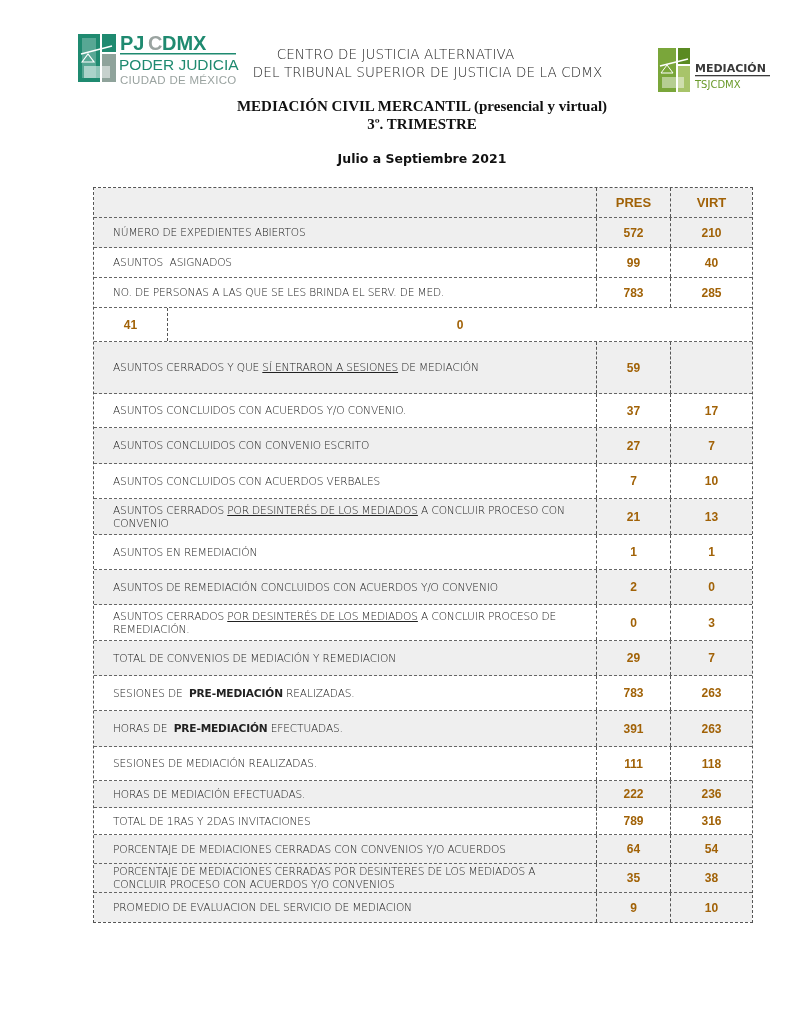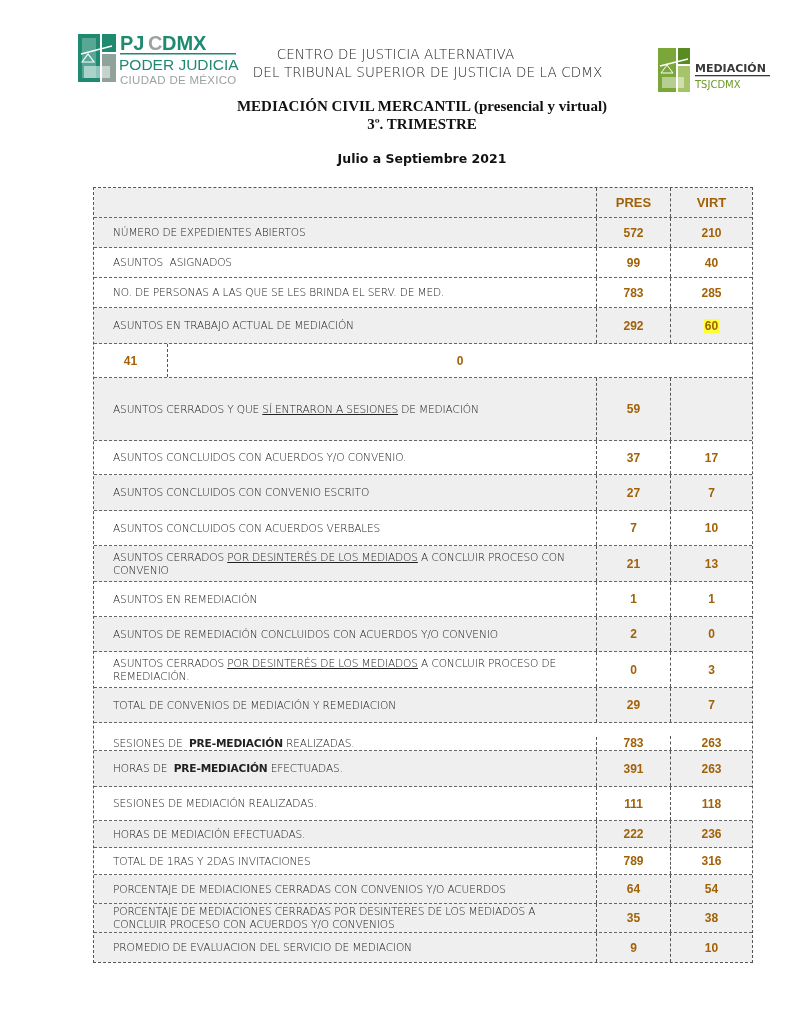--- a/index.html
+++ b/index.html
@@ -112,136 +112,125 @@
         <div class="cell-label">
           <span><span style="white-space: pre-wrap;">NO. DE PERSONAS A LAS QUE SE LES BRINDA EL SERV. DE MED.</span></span>
         </div>
         <div class="cell-num cell-pres">
           <span>783</span>
         </div>
         <div class="cell-num cell-virt">
           <span>285</span>
         </div>
       </div>
+      <div class="row white" style="height: 34px;">
+        <div class="cell-num cell-pres">
+          <span>41</span>
+        </div>
+        <div class="cell-num cell-virt">
+          <span>0</span>
+        </div>
+      </div>
+      <div class="row gray" style="height: 52px;">
+        <div class="cell-label">
+          <span><span style="white-space: pre-wrap;">ASUNTOS CERRADOS Y QUE </span><span class="u" style="white-space: pre-wrap;">SÍ ENTRARON A SESIONES</span><span style="white-space: pre-wrap;"> DE MEDIACIÓN</span></span>
+        </div>
+        <div class="cell-num cell-pres">
+          <span>59</span>
+        </div>
+      </div>
+      <div class="row white" style="height: 34px;">
+        <div class="cell-label">
+          <span><span style="white-space: pre-wrap;">ASUNTOS CONCLUIDOS CON ACUERDOS Y/O CONVENIO.</span></span>
+        </div>
+        <div class="cell-num cell-pres">
+          <span>37</span>
+        </div>
+        <div class="cell-num cell-virt">
+          <span>17</span>
+        </div>
+      </div>
       <div class="row gray" style="height: 36px;">
         <div class="cell-label">
-          <span><span style="white-space: pre-wrap;">ASUNTOS EN TRABAJO ACTUAL DE MEDIACIÓN</span></span>
-        </div>
-        <div class="cell-num cell-pres">
-          <span>292</span>
-        </div>
-        <div class="cell-num cell-virt">
-          <span class="hl" style="background: rgb(255, 255, 51);">60</span>
-        </div>
-      </div>
-      <div class="row white" style="height: 34px;">
-        <div class="cell-num cell-pres">
-          <span>41</span>
+          <span><span style="white-space: pre-wrap;">ASUNTOS CONCLUIDOS CON CONVENIO ESCRITO</span></span>
+        </div>
+        <div class="cell-num cell-pres">
+          <span>27</span>
+        </div>
+        <div class="cell-num cell-virt">
+          <span>7</span>
+        </div>
+      </div>
+      <div class="row white" style="height: 35px;">
+        <div class="cell-label">
+          <span><span style="white-space: pre-wrap;">ASUNTOS CONCLUIDOS CON ACUERDOS VERBALES</span></span>
+        </div>
+        <div class="cell-num cell-pres">
+          <span>7</span>
+        </div>
+        <div class="cell-num cell-virt">
+          <span>10</span>
+        </div>
+      </div>
+      <div class="row gray" style="height: 36px;">
+        <div class="cell-label">
+          <span><span style="white-space: pre-wrap;">ASUNTOS CERRADOS </span><span class="u" style="white-space: pre-wrap;">POR DESINTERÉS DE LOS MEDIADOS</span><span style="white-space: pre-wrap;"> A CONCLUIR PROCESO CON CONVENIO</span></span>
+        </div>
+        <div class="cell-num cell-pres">
+          <span>21</span>
+        </div>
+        <div class="cell-num cell-virt">
+          <span>13</span>
+        </div>
+      </div>
+      <div class="row white" style="height: 35px;">
+        <div class="cell-label">
+          <span><span style="white-space: pre-wrap;">ASUNTOS EN REMEDIACIÓN</span></span>
+        </div>
+        <div class="cell-num cell-pres">
+          <span>1</span>
+        </div>
+        <div class="cell-num cell-virt">
+          <span>1</span>
+        </div>
+      </div>
+      <div class="row gray" style="height: 35px;">
+        <div class="cell-label">
+          <span><span style="white-space: pre-wrap;">ASUNTOS DE REMEDIACIÓN CONCLUIDOS CON ACUERDOS Y/O CONVENIO</span></span>
+        </div>
+        <div class="cell-num cell-pres">
+          <span>2</span>
         </div>
         <div class="cell-num cell-virt">
           <span>0</span>
         </div>
       </div>
-      <div class="row gray" style="height: 63px;">
-        <div class="cell-label">
-          <span><span style="white-space: pre-wrap;">ASUNTOS CERRADOS Y QUE </span><span class="u" style="white-space: pre-wrap;">SÍ ENTRARON A SESIONES</span><span style="white-space: pre-wrap;"> DE MEDIACIÓN</span></span>
-        </div>
-        <div class="cell-num cell-pres">
-          <span>59</span>
-        </div>
-      </div>
-      <div class="row white" style="height: 34px;">
-        <div class="cell-label">
-          <span><span style="white-space: pre-wrap;">ASUNTOS CONCLUIDOS CON ACUERDOS Y/O CONVENIO.</span></span>
-        </div>
-        <div class="cell-num cell-pres">
-          <span>37</span>
-        </div>
-        <div class="cell-num cell-virt">
-          <span>17</span>
-        </div>
-      </div>
-      <div class="row gray" style="height: 36px;">
-        <div class="cell-label">
-          <span><span style="white-space: pre-wrap;">ASUNTOS CONCLUIDOS CON CONVENIO ESCRITO</span></span>
-        </div>
-        <div class="cell-num cell-pres">
-          <span>27</span>
+      <div class="row white" style="height: 36px;">
+        <div class="cell-label">
+          <span><span style="white-space: pre-wrap;">ASUNTOS CERRADOS </span><span class="u" style="white-space: pre-wrap;">POR DESINTERÉS DE LOS MEDIADOS</span><span style="white-space: pre-wrap;"> A CONCLUIR PROCESO DE REMEDIACIÓN.</span></span>
+        </div>
+        <div class="cell-num cell-pres">
+          <span>0</span>
+        </div>
+        <div class="cell-num cell-virt">
+          <span>3</span>
+        </div>
+      </div>
+      <div class="row gray" style="height: 35px;">
+        <div class="cell-label">
+          <span><span style="white-space: pre-wrap;">TOTAL DE CONVENIOS DE MEDIACIÓN Y REMEDIACION</span></span>
+        </div>
+        <div class="cell-num cell-pres">
+          <span>29</span>
         </div>
         <div class="cell-num cell-virt">
           <span>7</span>
         </div>
       </div>
       <div class="row white" style="height: 35px;">
-        <div class="cell-label">
-          <span><span style="white-space: pre-wrap;">ASUNTOS CONCLUIDOS CON ACUERDOS VERBALES</span></span>
-        </div>
-        <div class="cell-num cell-pres">
-          <span>7</span>
-        </div>
-        <div class="cell-num cell-virt">
-          <span>10</span>
-        </div>
-      </div>
-      <div class="row gray" style="height: 36px;">
-        <div class="cell-label">
-          <span><span style="white-space: pre-wrap;">ASUNTOS CERRADOS </span><span class="u" style="white-space: pre-wrap;">POR DESINTERÉS DE LOS MEDIADOS</span><span style="white-space: pre-wrap;"> A CONCLUIR PROCESO CON CONVENIO</span></span>
-        </div>
-        <div class="cell-num cell-pres">
-          <span>21</span>
-        </div>
-        <div class="cell-num cell-virt">
-          <span>13</span>
-        </div>
-      </div>
-      <div class="row white" style="height: 35px;">
-        <div class="cell-label">
-          <span><span style="white-space: pre-wrap;">ASUNTOS EN REMEDIACIÓN</span></span>
-        </div>
-        <div class="cell-num cell-pres">
-          <span>1</span>
-        </div>
-        <div class="cell-num cell-virt">
-          <span>1</span>
-        </div>
-      </div>
-      <div class="row gray" style="height: 35px;">
-        <div class="cell-label">
-          <span><span style="white-space: pre-wrap;">ASUNTOS DE REMEDIACIÓN CONCLUIDOS CON ACUERDOS Y/O CONVENIO</span></span>
-        </div>
-        <div class="cell-num cell-pres">
-          <span>2</span>
-        </div>
-        <div class="cell-num cell-virt">
-          <span>0</span>
-        </div>
-      </div>
-      <div class="row white" style="height: 36px;">
-        <div class="cell-label">
-          <span><span style="white-space: pre-wrap;">ASUNTOS CERRADOS </span><span class="u" style="white-space: pre-wrap;">POR DESINTERÉS DE LOS MEDIADOS</span><span style="white-space: pre-wrap;"> A CONCLUIR PROCESO DE REMEDIACIÓN.</span></span>
-        </div>
-        <div class="cell-num cell-pres">
-          <span>0</span>
-        </div>
-        <div class="cell-num cell-virt">
-          <span>3</span>
-        </div>
-      </div>
-      <div class="row gray" style="height: 35px;">
-        <div class="cell-label">
-          <span><span style="white-space: pre-wrap;">TOTAL DE CONVENIOS DE MEDIACIÓN Y REMEDIACION</span></span>
-        </div>
-        <div class="cell-num cell-pres">
-          <span>29</span>
-        </div>
-        <div class="cell-num cell-virt">
-          <span>7</span>
-        </div>
-      </div>
-      <div class="row white" style="height: 28px; align-items: flex-end;">
         <div class="cell-label">
           <span><span style="white-space: pre-wrap;">SESIONES DE  </span><span class="b" style="white-space: pre-wrap;">PRE-MEDIACIÓN</span><span style="white-space: pre-wrap;"> REALIZADAS.</span></span>
         </div>
         <div class="cell-num cell-pres">
           <span>783</span>
         </div>
         <div class="cell-num cell-virt">
           <span>263</span>
         </div>
       </div>

